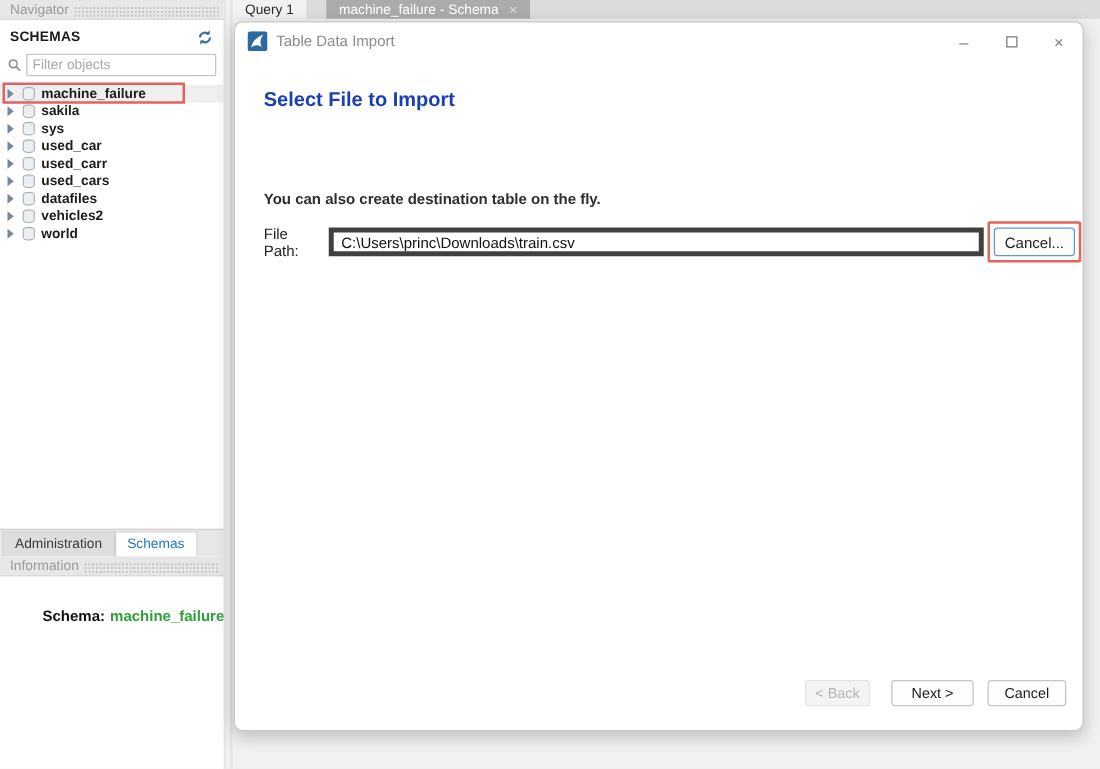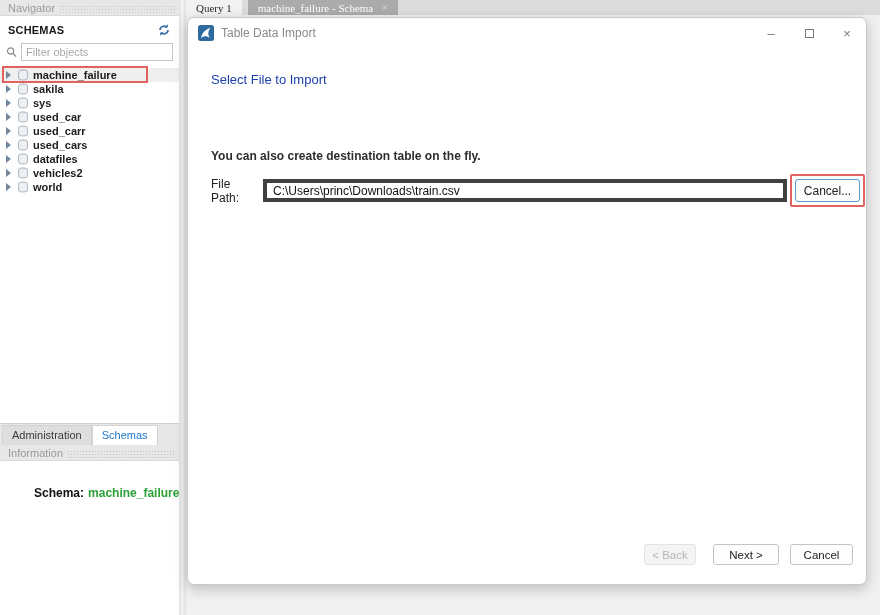--- a/index.html
+++ b/index.html
@@ -36,37 +36,37 @@
 
   .info-header { position:absolute; left:0; top:445px; width:179px; }
   .info-body { position:absolute; left:0; top:462px; width:179px; height:153px; background:#ffffff; padding:24px 0 0 34px; }
   .info-schema { font-size:12px; font-weight:bold; color:#111; }
   .info-schema .schema-name { color:#2da137; margin-left:4px; }
 
   .v-divider { position:absolute; left:179px; top:0; width:7px; height:615px; background:linear-gradient(90deg,#e2e2e2,#f3f3f3,#dedede); }
 
   
   .main { position:absolute; left:186px; top:0; width:694px; height:615px; background:#f1f1f1; }
-  .tabstrip { height:15px; background:#dcdcdc; display:flex; align-items:stretch;font-family:Liberation Serif, serif; }
+  .tabstrip { height:15px; background:#dcdcdc; display:flex; align-items:stretch; }
   .ed-tab { display:flex; align-items:center; font-size:11px; padding:0 10px; }
   .ed-tab.active { background:#f2f2f2; color:#2b2b2b; }
-  .ed-tab.inactive { background:#ababab; color:#ffffff; margin-left:6px; gap:8px; }
+  .ed-tab.inactive { background:#ababab; color:#ffffff; margin-left:16px; gap:8px; }
   .ed-tab .tab-close { color:#d9d9d9; font-size:12px; line-height:1; cursor:pointer; }
 
   
   .dialog { position:absolute; left:1px; top:17px; width:680px; height:568px; background:#ffffff;
             border:1px solid #c9c9c9; border-radius:7px; box-shadow:0 4px 14px rgba(0,0,0,0.22); }
   .titlebar { height:30px; display:flex; align-items:center; padding-left:10px; }
   .dlg-icon { width:16px; height:16px; margin-right:7px; }
   .dlg-title { font-size:12px; color:#8a8a8a; flex:1; }
   .win-controls { display:flex; height:30px; }
   .win-btn { width:38px; height:30px; display:flex; align-items:center; justify-content:center; color:#7a7a7a; font-size:13px; cursor:pointer; }
   .win-btn .sq { width:9px; height:9px; border:1px solid #7a7a7a; display:inline-block; }
 
-  .dlg-heading { margin:24px 0 0 23px; font-size:13px; font-weight:normal; color:#1b3fae; }
+  .dlg-heading { margin:24px 0 0 23px; font-size:16px; font-weight:bold; color:#1b3fae; }
   .dlg-desc { margin:62px 0 0 23px; font-size:12px; font-weight:bold; color:#2e2e2e; line-height:15px; }
 
   .filepath-row { display:flex; align-items:center; margin:10px 0 0 23px; }
   .fp-label { font-size:12px; color:#222; width:48px; }
   .fp-input { width:524px; height:23px; border:4px solid #404040; font-size:12px; color:#111; padding:0 6px; outline:none; margin-left:4px; }
   .browse-wrap { border:2px solid #e2625f; padding:3px; margin-left:3px; border-radius:2px; }
   .browse-btn { width:65px; height:23px; background:#fdfdfd; border:1px solid #5e9bd3; border-radius:3px;
                 font-size:12px; color:#222; font-family:"Liberation Sans", sans-serif; cursor:pointer; }
 
   .dlg-footer { position:absolute; right:13px; bottom:19px; display:flex; align-items:center; }

